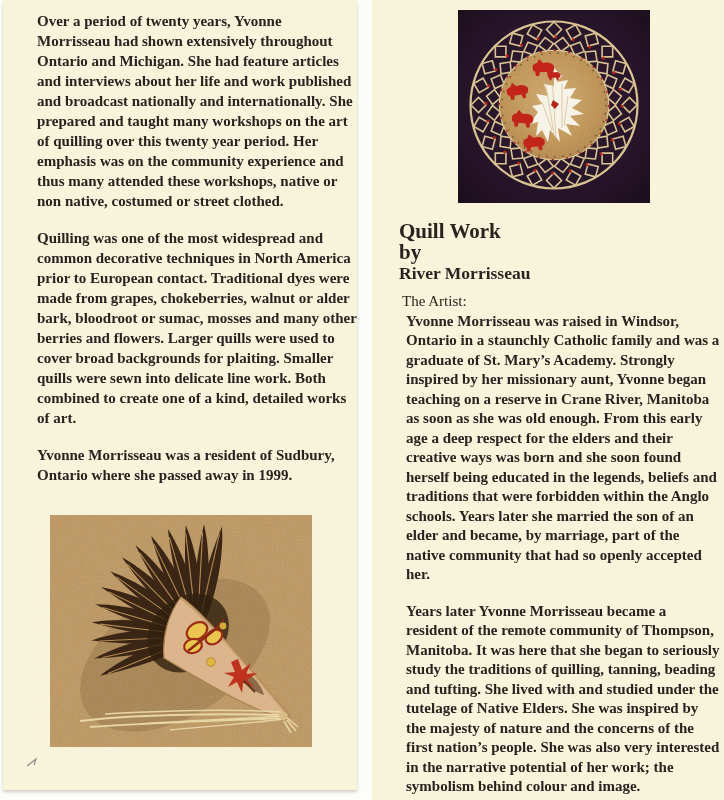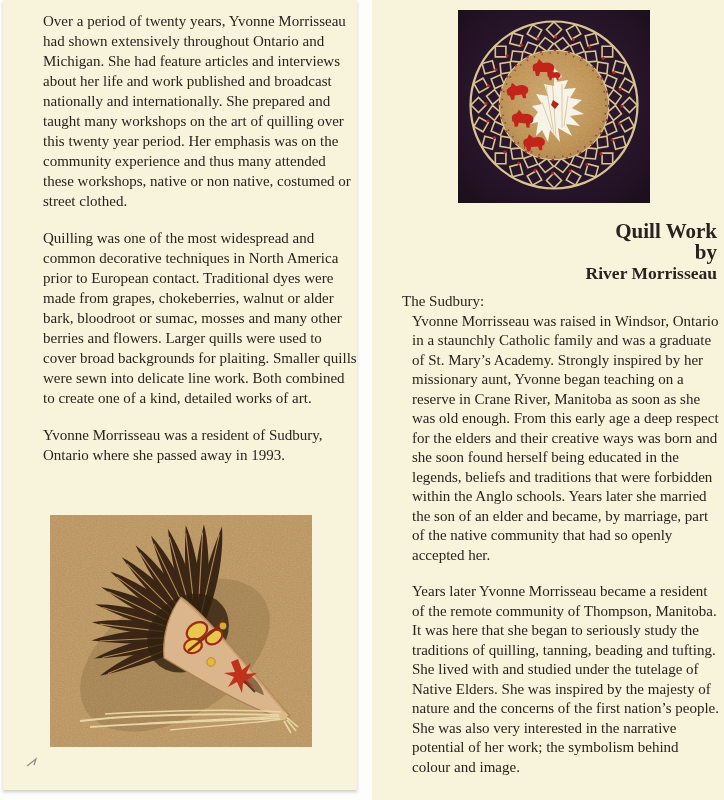--- a/index.html
+++ b/index.html
@@ -6,40 +6,40 @@
   body{
     width:724px;height:800px;position:relative;background:#fdfdfc;
     font-family:"Liberation Serif", serif;color:#29231f;overflow:hidden;
   }
   .panel{position:absolute;top:0;background:#f8f4dc;}
   .panel-left{left:3px;width:354px;height:790px;box-shadow:0 2px 3px rgba(120,115,95,.35);}
   .panel-right{left:372px;width:352px;height:800px;}
   .text-col{position:absolute;font-size:15px;text-align:left;}
   .left-col{left:30px;top:11px;width:324px;line-height:20px;}
   .right-col{left:30px;top:292px;width:318px;line-height:19.5px;}
-  .text-col p{margin:0 0 17px 10px;}
+  .text-col p{margin:0 0 17px 4px;font-weight:bold;}
   .artist-heading{margin:0;}
   .photo{position:absolute;overflow:hidden;}
   .photo svg{display:block;}
   .photo-fan{left:47px;top:515px;width:262px;height:232px;}
   .photo-medallion{left:86px;top:10px;width:192px;height:193px;}
-  .title-block{position:absolute;left:27px;top:219px;width:318px;text-align:right;font-weight:bold;}
+  .title-block{position:absolute;left:27px;top:219px;width:318px;text-align:left;font-weight:bold;}
   .title-main{font-size:21px;line-height:24px;margin:0;}
   .title-by{font-size:21px;line-height:19px;}
   .title-author{font-size:17.5px;line-height:22px;}
   .pen-mark{position:absolute;left:22px;top:757px;width:16px;height:12px;}
 </style>
 </head>
 <body>
 
 <div class="panel panel-left">
   <div class="text-col left-col">
     <p>Over a period of twenty years, Yvonne Morrisseau had shown extensively throughout Ontario and Michigan. She had feature articles and interviews about her life and work published and broadcast nationally and internationally. She prepared and taught many workshops on the art of quilling over this twenty year period. Her emphasis was on the community experience and thus many attended these workshops, native or non native, costumed or street clothed.</p>
     <p>Quilling was one of the most widespread and common decorative techniques in North America prior to European contact. Traditional dyes were made from grapes, chokeberries, walnut or alder bark, bloodroot or sumac, mosses and many other berries and flowers. Larger quills were used to cover broad backgrounds for plaiting. Smaller quills were sewn into delicate line work. Both combined to create one of a kind, detailed works of art.</p>
-    <p>Yvonne Morrisseau was a resident of Sudbury, Ontario where she passed away in 1993.</p>
+    <p>Yvonne Morrisseau was a resident of Sudbury, Ontario where she passed away in 1999.</p>
   </div>
 
   <div class="photo photo-fan">
     <svg width="262" height="232" viewBox="0 0 262 232" xmlns="http://www.w3.org/2000/svg">
       <defs>
         <filter id="noise" x="0" y="0" width="100%" height="100%">
           <feTurbulence type="fractalNoise" baseFrequency="0.8" numOctaves="2" result="n"></feTurbulence>
           <feColorMatrix in="n" type="saturate" values="0"></feColorMatrix>
         </filter>
         <g id="feather">
@@ -206,17 +206,17 @@
     </svg>
   </div>
 
   <div class="title-block">
     <h1 class="title-main">Quill Work</h1>
     <div class="title-by">by</div>
     <div class="title-author">River Morrisseau</div>
   </div>
 
   <div class="text-col right-col">
-    <div class="artist-heading">The Sudbury:</div>
+    <div class="artist-heading">The Artist:</div>
     <p>Yvonne Morrisseau was raised in Windsor, Ontario in a staunchly Catholic family and was a graduate of St. Mary’s Academy. Strongly inspired by her missionary aunt, Yvonne began teaching on a reserve in Crane River, Manitoba as soon as she was old enough. From this early age a deep respect for the elders and their creative ways was born and she soon found herself being educated in the legends, beliefs and traditions that were forbidden within the Anglo schools. Years later she married the son of an elder and became, by marriage, part of the native community that had so openly accepted her.</p>
     <p>Years later Yvonne Morrisseau became a resident of the remote community of Thompson, Manitoba. It was here that she began to seriously study the traditions of quilling, tanning, beading and tufting. She lived with and studied under the tutelage of Native Elders. She was inspired by the majesty of nature and the concerns of the first nation’s people. She was also very interested in the narrative potential of her work; the symbolism behind colour and image.</p>
   </div>
 </div>
 
 </body></html>

